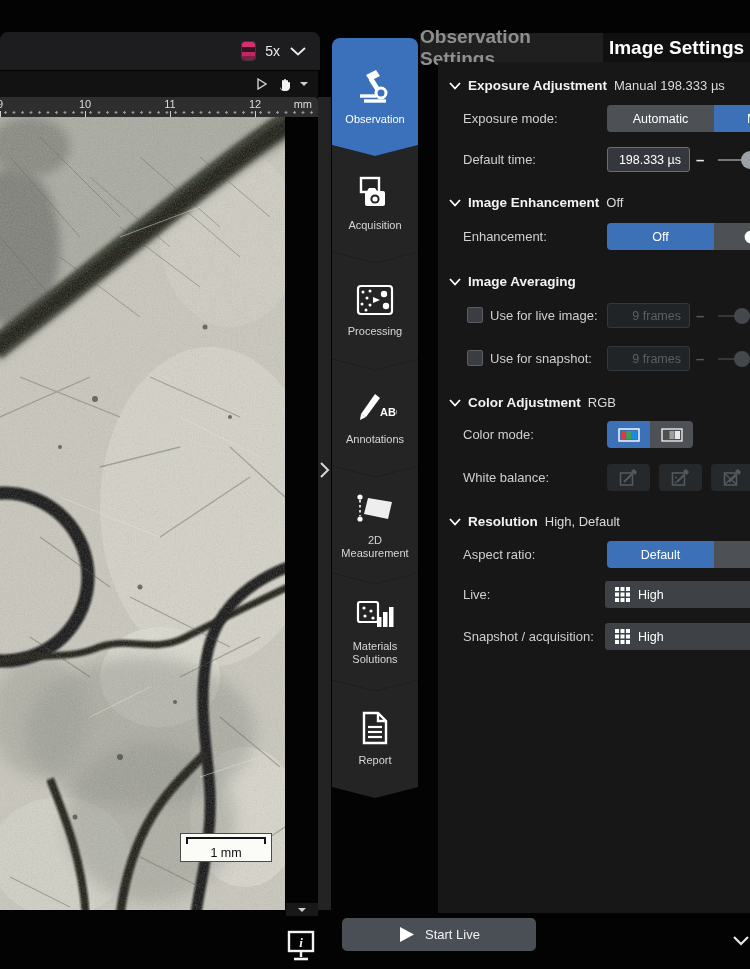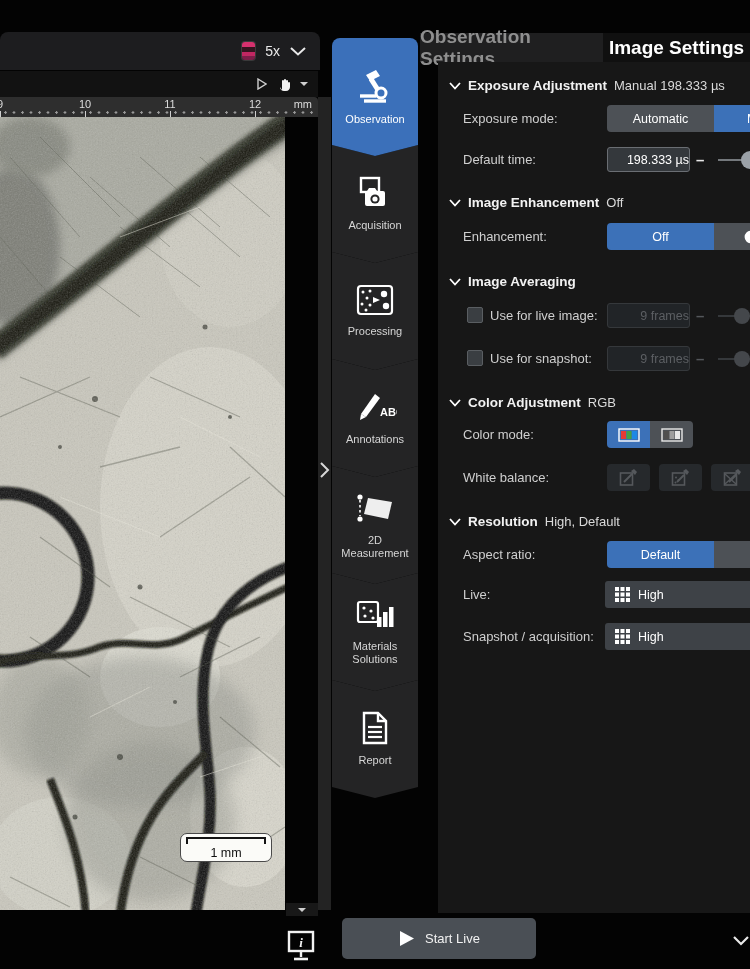--- a/index.html
+++ b/index.html
@@ -12,21 +12,21 @@
   .obj-icon{width:13px;height:18px;border-radius:3px;background:linear-gradient(#d6316e 0 28%,#35141f 28% 55%,#c22762 55% 78%,#7e1e49 78% 100%);box-shadow:0 0 0 1px #3a3a3a;}
   #mag-label{color:#e8e8e8;font-size:14px;}
   #toolbar2{left:0;top:71px;width:318px;height:26px;background:#121212;display:flex;align-items:center;justify-content:flex-end;gap:9px;padding-right:10px;box-sizing:border-box;}
   #ruler{left:0;top:97px;width:318px;height:20px;background:#2e2e2e;border-radius:0 4px 0 0;
     background-image:radial-gradient(circle at 1.5px 1.5px,#9a9a9a 1px,rgba(0,0,0,0) 1.4px);
     background-size:8.5px 3px;background-repeat:repeat-x;background-position:4px 14px;}
   .rnum{position:absolute;top:1px;transform:translateX(-50%);color:#dcdcdc;font-size:11px;}
   .rtick{position:absolute;bottom:0;width:1px;height:6px;background:#cfcfcf;}
   #ruler-unit{position:absolute;top:1px;right:6px;color:#dcdcdc;font-size:11px;}
   #micrograph{left:0;top:117px;width:285px;height:793px;background:#c9c7bc;overflow:hidden;}
-  #scalebar{position:absolute;left:180px;top:716px;width:92px;height:29px;background:#fbfbf8;border:1px solid #4a4a4a;border-radius:7px;box-sizing:border-box;}
+  #scalebar{position:absolute;left:180px;top:716px;width:92px;height:29px;background:#fbfbf8;border:1px solid #4a4a4a;border-radius:0;box-sizing:border-box;}
   #scalebar .bracket{position:absolute;left:5px;right:5px;top:3px;height:5px;border-top:2px solid #141414;border-left:2px solid #141414;border-right:2px solid #141414;}
   #scalebar .sb-label{position:absolute;left:0;right:0;bottom:1px;text-align:center;color:#101010;font-size:12.5px;}
   #sidestrip{left:318px;top:97px;width:13px;height:813px;background:#232323;}
   #img-caret{left:286px;top:903px;width:32px;height:13px;background:#181818;display:flex;align-items:center;justify-content:center;}
   .tri-down{width:0;height:0;border-left:5px solid transparent;border-right:5px solid transparent;border-top:5px solid #cfcfcf;}
   .tri-down.sm{border-left-width:4px;border-right-width:4px;border-top-width:4px;}
   #monitor-info{left:287px;top:930px;width:28px;height:33px;}
 
   
   .vtab{position:absolute;left:332px;width:86px;height:118px;background:#242425;display:flex;flex-direction:column;align-items:center;justify-content:center;gap:9px;box-sizing:border-box;clip-path:polygon(0 0,50% 11px,100% 0,100% calc(100% - 11px),50% 100%,0 calc(100% - 11px));filter:drop-shadow(0 2px 1px #000);}
@@ -42,38 +42,38 @@
   #panel{left:438px;top:62px;width:332px;height:851px;background:#171717;overflow:hidden;}
   .sec-head{position:absolute;left:11px;display:flex;align-items:baseline;gap:7px;color:#fff;cursor:default;}
   .sec-head .chev{align-self:center;}
   .sec-title{font-size:13.5px;font-weight:bold;color:#f2f2f2;}
   .sec-status{font-size:13px;color:#dadada;}
   .rowlabel{position:absolute;left:25px;color:#cfcfcf;font-size:13px;line-height:27px;}
   .rowlabel.indent{left:52px;}
   .seg{position:absolute;height:27px;display:flex;border-radius:4px;overflow:hidden;}
   .seg .opt{width:107px;display:flex;align-items:center;justify-content:center;gap:6px;color:#fff;font-size:12.5px;background:#4d5156;}
   .seg .opt.sel{background:#3c71b8;}
-  .inputbox{position:absolute;height:25px;background:#34383c;border:1px solid #6a6e73;border-radius:3px;color:#fff;font-size:12.5px;text-align:right;line-height:25px;box-sizing:border-box;}
+  .inputbox{position:absolute;height:25px;background:#34383c;border:1px solid #6a6e73;border-radius:3px;color:#fff;font-size:12.5px;text-align:right;line-height:25px;padding-right:8px;box-sizing:border-box;}
   .inputbox.disabled{background:#212427;border-color:#35383b;color:#5c5f63;}
   .minus{position:absolute;color:#e8e8e8;font-size:15px;font-weight:bold;line-height:27px;}
   .minus.disabled{color:#54575b;}
   .slider{position:absolute;height:27px;}
   .slider .track{position:absolute;left:0;right:0;top:13px;height:2px;background:#74787c;}
   .slider .knob{position:absolute;top:5px;width:18px;height:18px;border-radius:50%;background:#9ba1a7;}
   .slider.disabled .track{background:#35383b;}
   .slider.disabled .knob{background:#44474b;width:16px;height:16px;top:6px;}
   .checkbox{position:absolute;width:16px;height:16px;background:#3a3e42;border:1px solid #5a5e62;border-radius:2px;box-sizing:border-box;}
   .iconbtn{position:absolute;width:43px;height:27px;border-radius:4px;background:#4d5156;display:flex;align-items:center;justify-content:center;}
   .iconbtn.sel{background:#3c71b8;}
   .iconbtn.disabled{background:#26292c;}
   .dropdown{position:absolute;height:27px;background:#3e4247;border-radius:3px;display:flex;align-items:center;gap:8px;padding:0 10px;box-sizing:border-box;color:#fff;font-size:12.5px;}
   .dropdown .dd-chev{position:absolute;right:10px;}
 
   
-  .footbtn{position:absolute;top:918px;height:41px;border-radius:5px;background:#4a4f55;display:flex;align-items:center;justify-content:center;gap:10px;color:#f2f2f2;font-size:13px;}
+  .footbtn{position:absolute;top:918px;height:33px;border-radius:5px;background:#4a4f55;display:flex;align-items:center;justify-content:center;gap:10px;color:#f2f2f2;font-size:13px;}
 </style>
 </head>
 <body>
 
 <div id="stage">
 
   <div id="toolbar1" class="abs">
     <div class="obj-icon"></div>
     <span id="mag-label">5x</span>
     <svg width="16" height="9">

